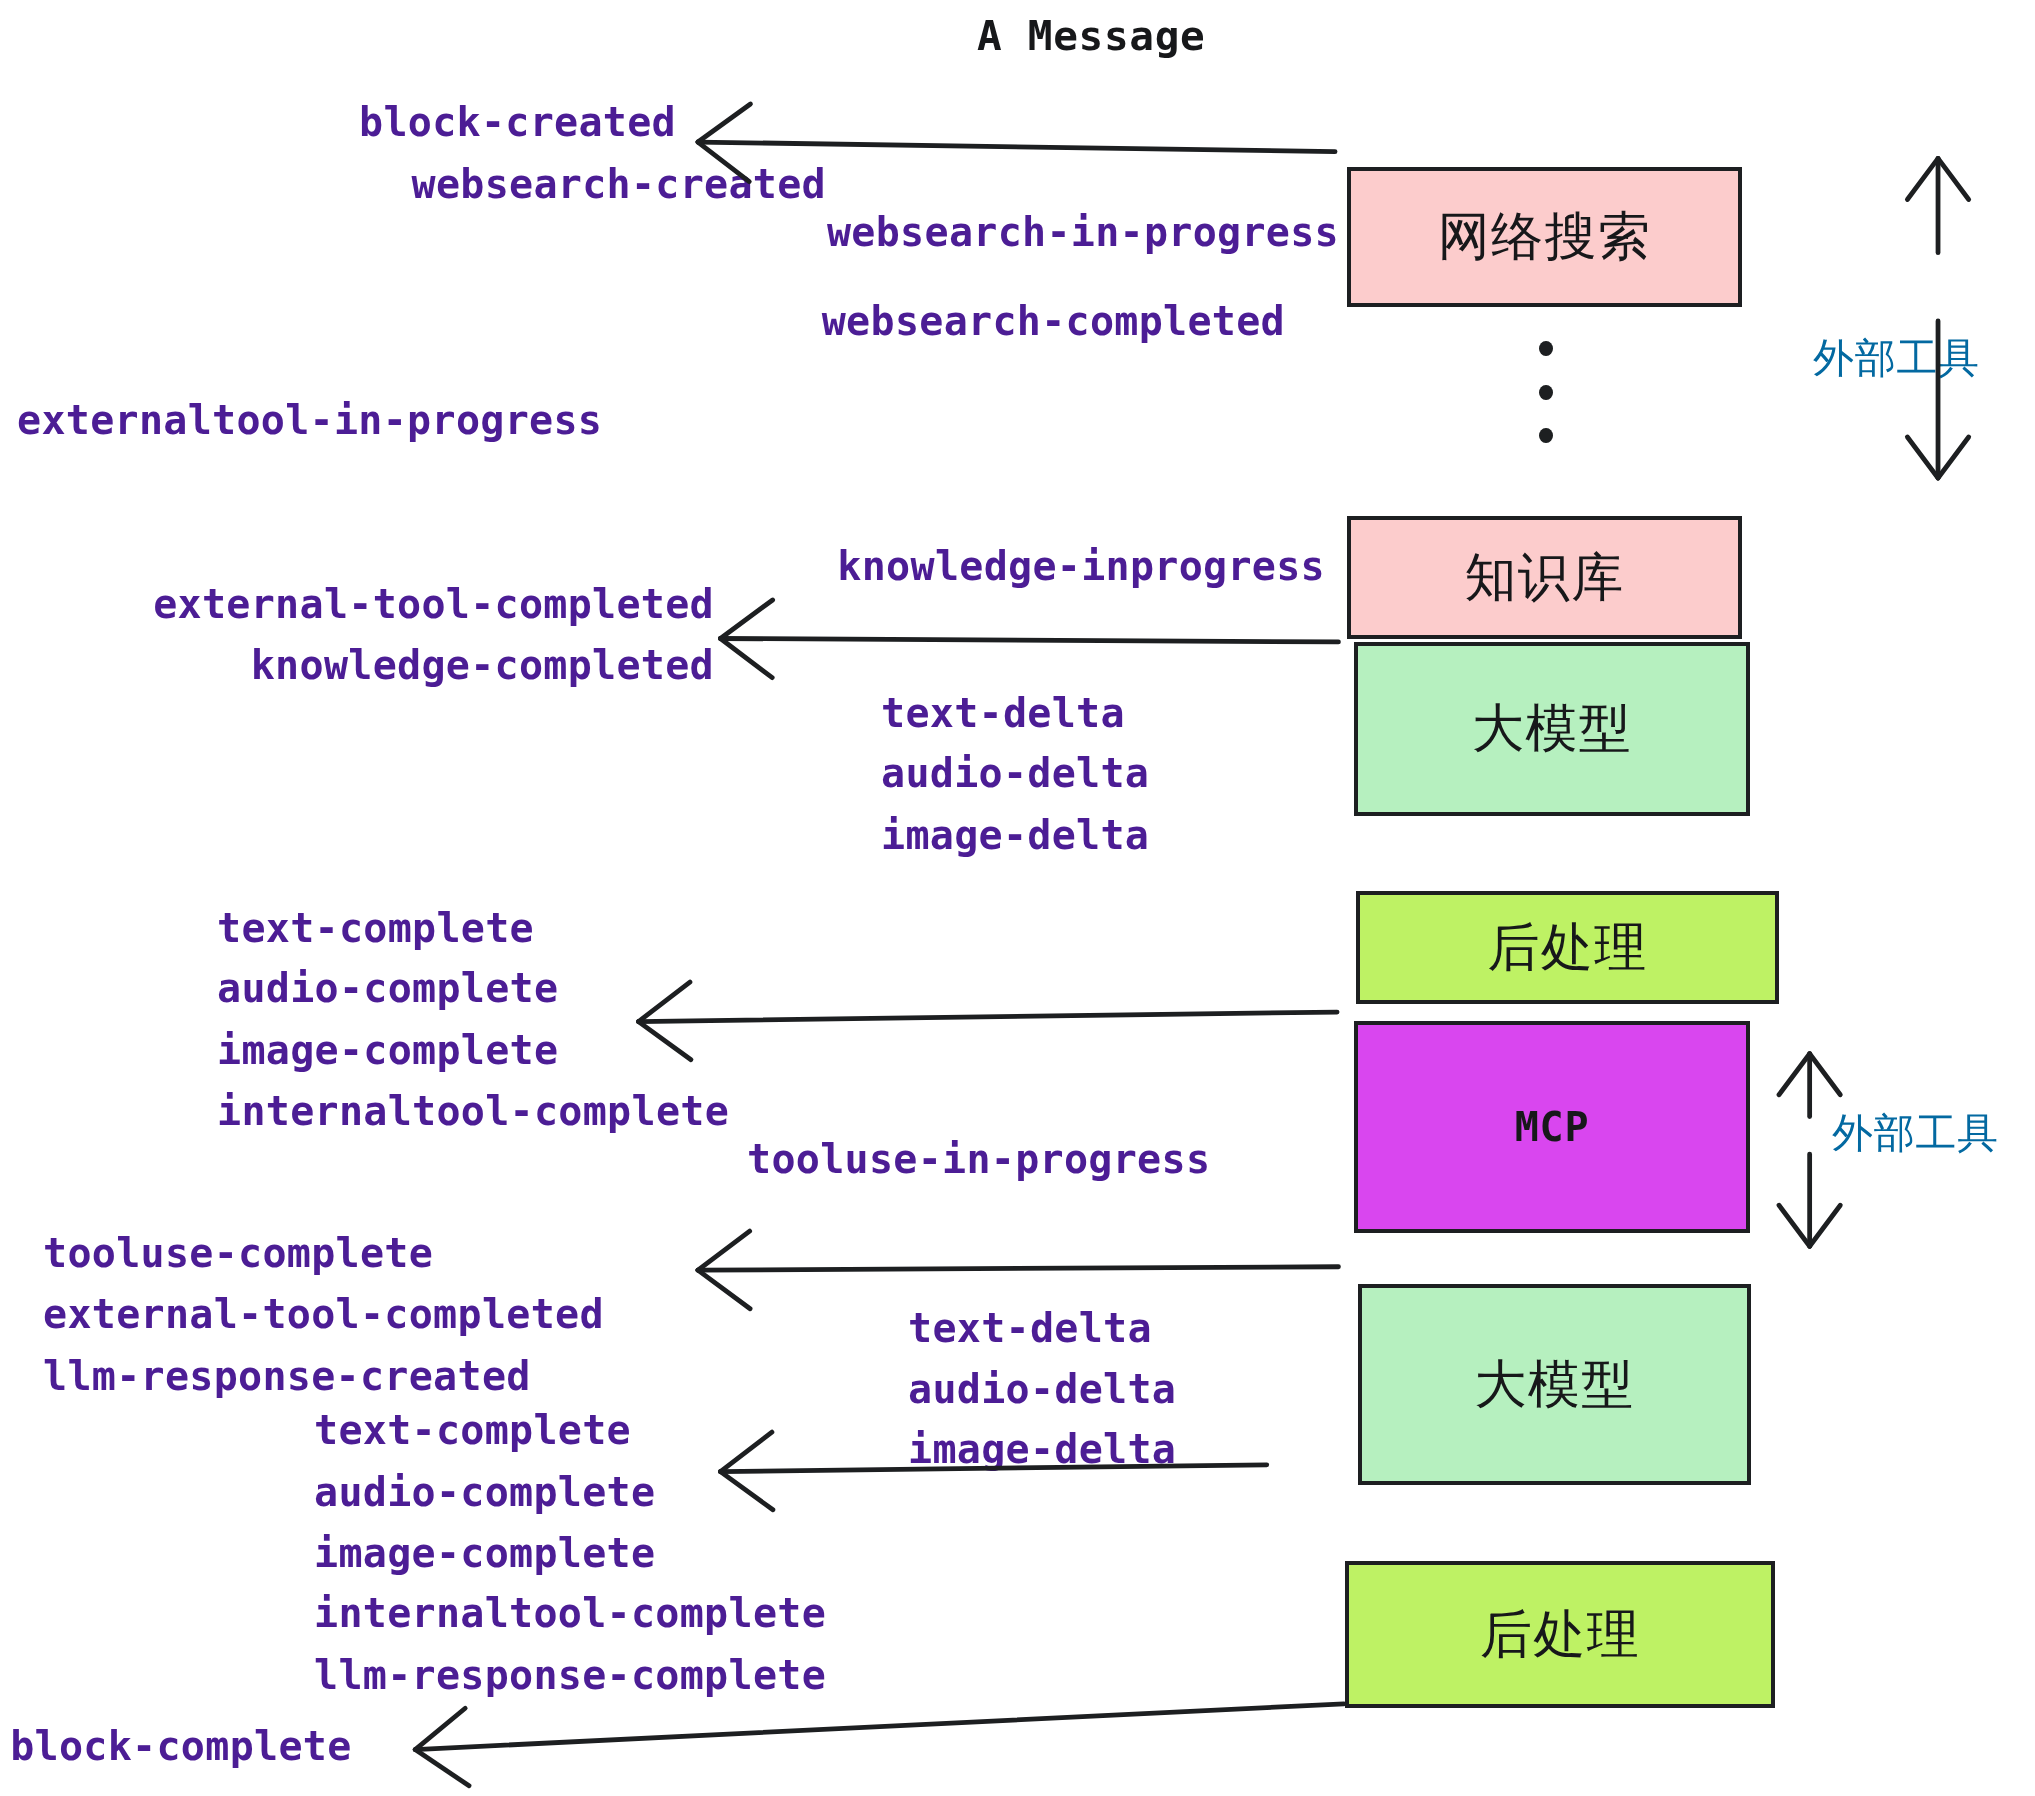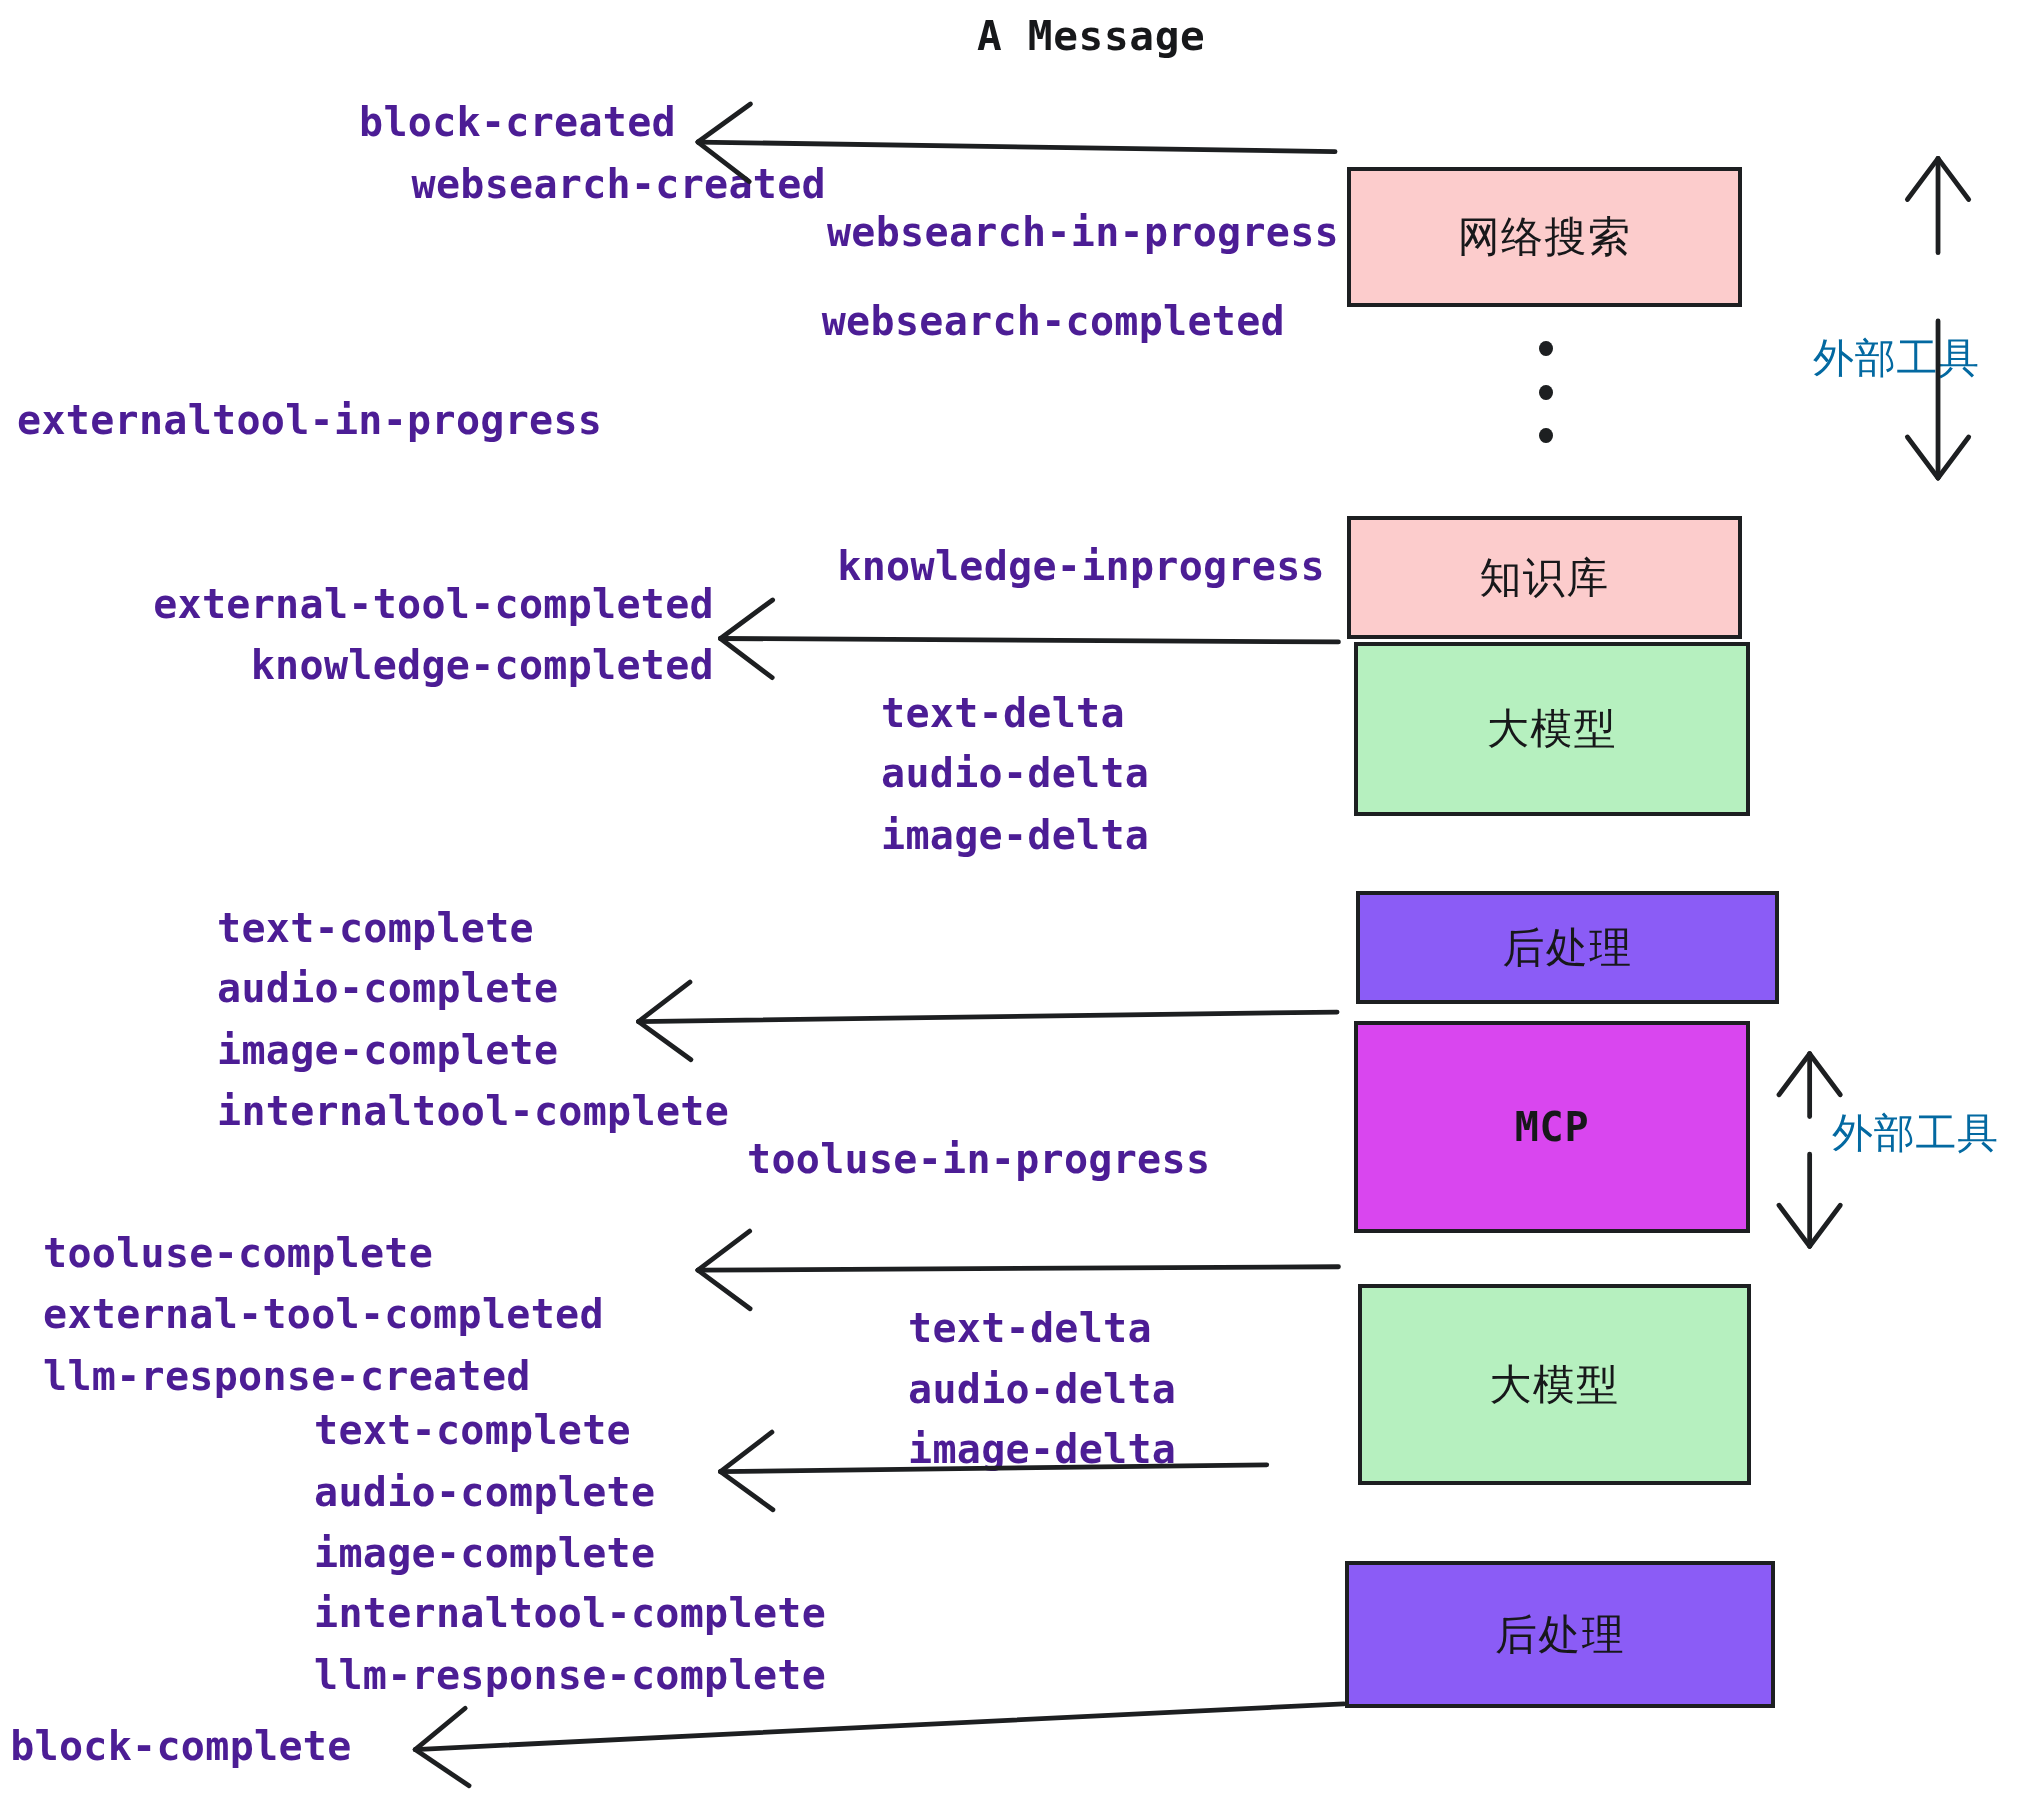--- a/index.html
+++ b/index.html
@@ -40,29 +40,29 @@
 
   
   .box {
     position: absolute;
     box-sizing: border-box;
     border: 4.8px solid #1d1f21;
     display: flex;
     align-items: center;
     justify-content: center;
     font-family: Liberation Serif, serif;
-    font-size: 42px;
+    font-size: 52px;
     font-weight: 500;
     color: #17181a;
     letter-spacing: 1.4px;
   }
   .box.pink   { background: #fccccc; }
   .box.green  { background: #b6f0bf; }
   .box.yellow { background: #d946ef; }
-  .box.white  { background: #8b5cf6; }
+  .box.white  { background: #bef264; }
   .box.mono {
     font-family: "DejaVu Sans Mono", "Liberation Mono", monospace;
     font-weight: 700;
     font-size: 40px;
     letter-spacing: 0.7px;
   }
 
   
   .sidelabel {
     position: absolute;

